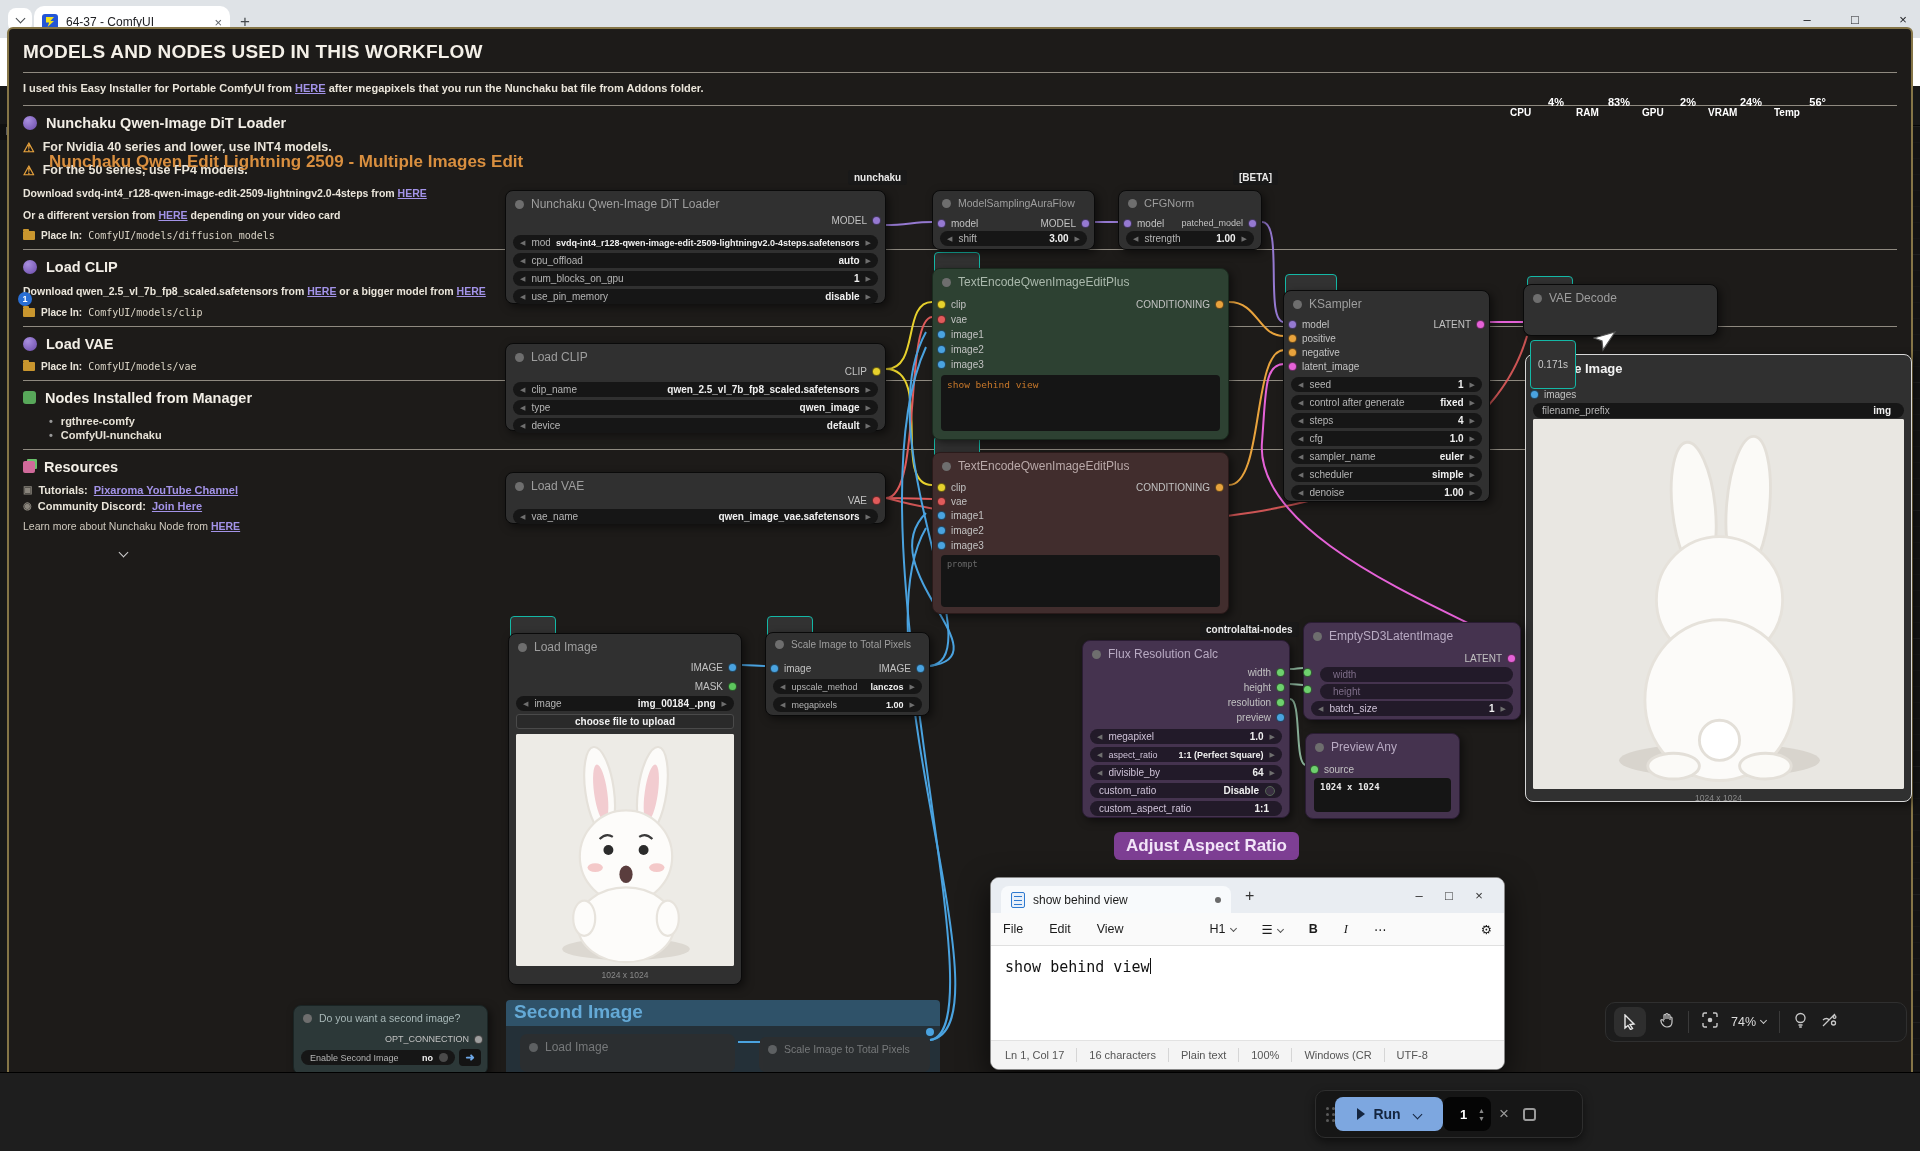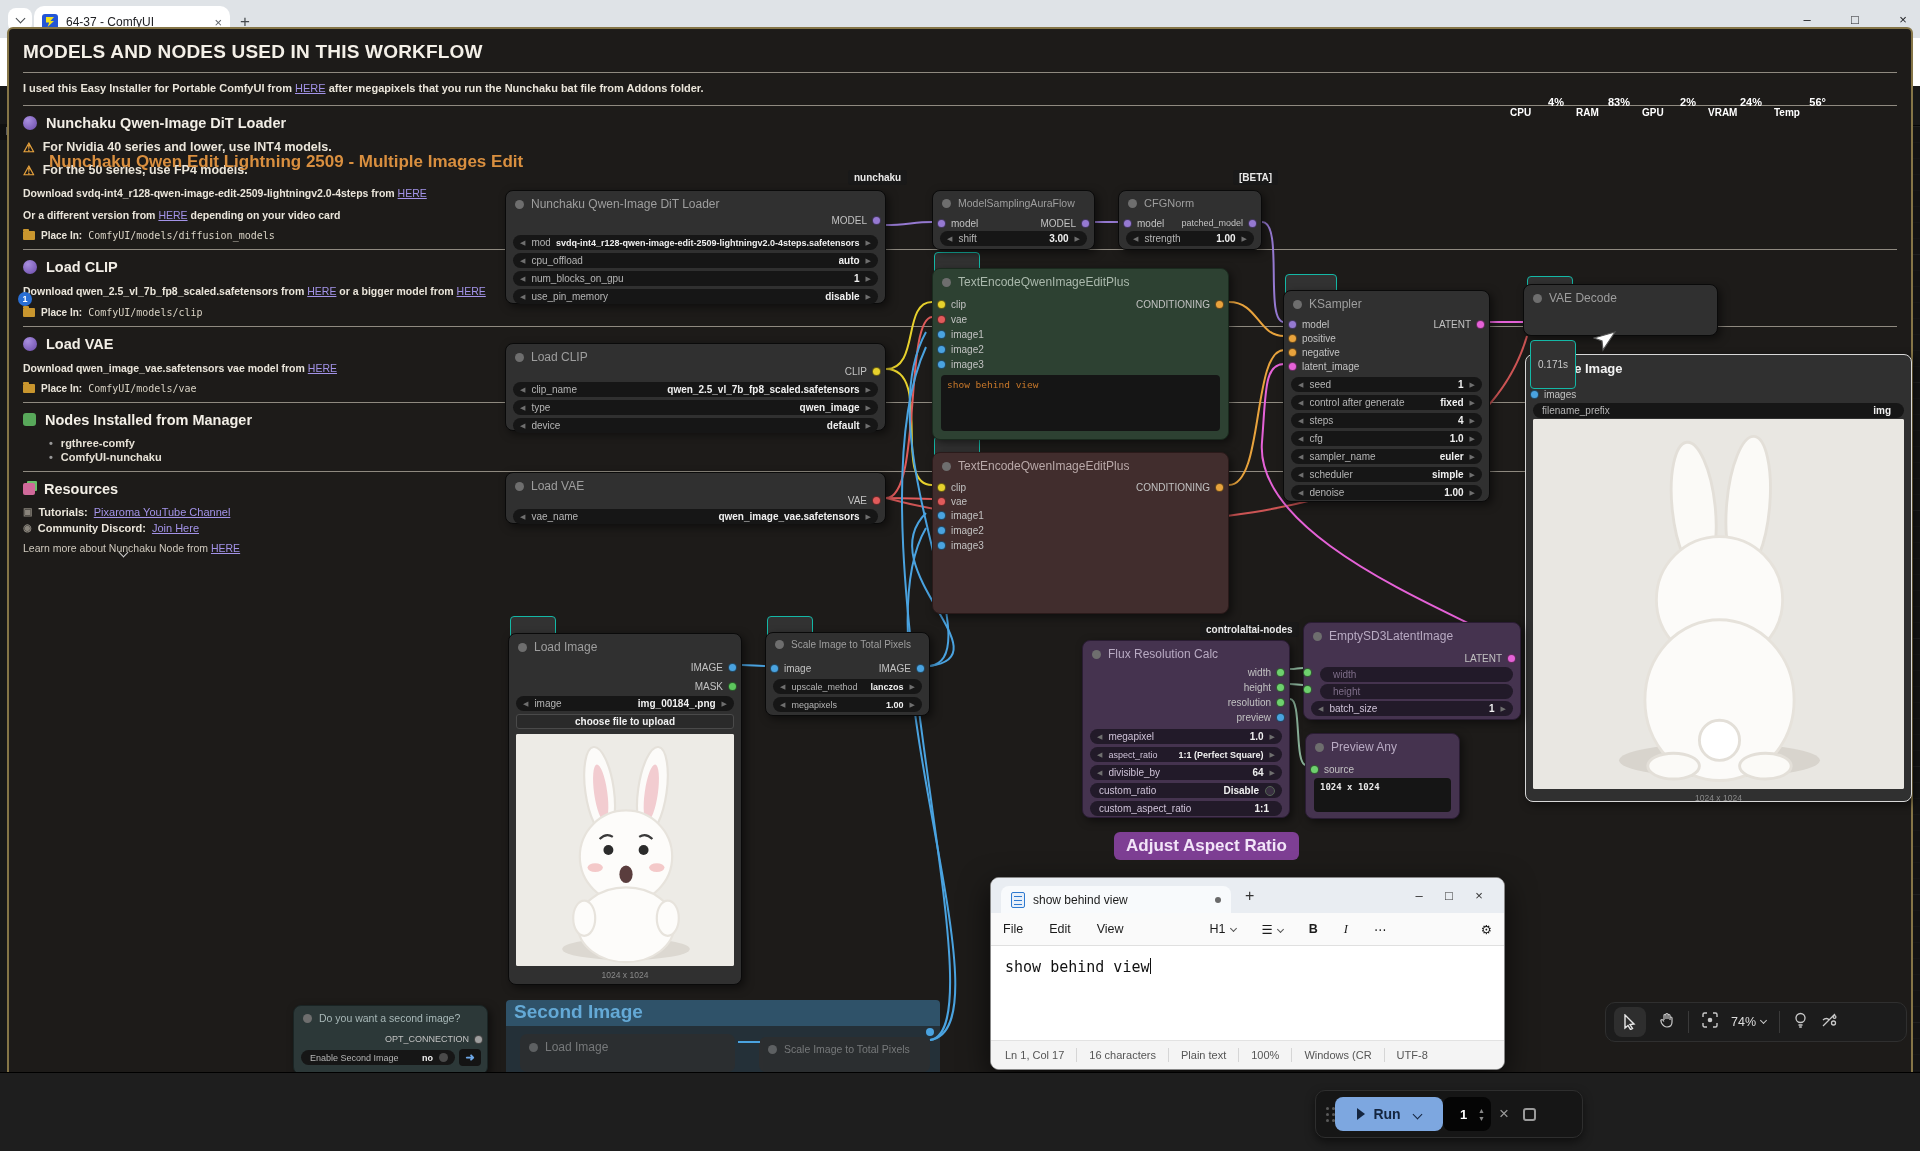--- a/index.html
+++ b/index.html
@@ -105,21 +105,21 @@
   #notehead { display:flex; align-items:center; gap:7px; padding:6px 10px; color:#cfc8bb; font-size:12px;}
   #notebody { position:absolute; left:7px; right:7px; top:27px; bottom:7px; background:#1d1b19;
     border:2px solid #857547; border-radius:6px; padding:12px 14px; color:#eae5da; overflow:hidden;}
   #notebody h1 { font-size:19px; letter-spacing:.2px; color:#f4f0e8; margin-bottom:9px; }
   .nhr { border:none; border-top:1px solid #8f8a80; margin:8px 0; }
   .np { font-size:11px; font-weight:bold; line-height:1.45; margin:7px 0; }
   .nsec { display:flex; align-items:center; gap:9px; font-size:14.5px; font-weight:bold; color:#f2eee6; margin:9px 0;}
   .nwarn { display:flex; align-items:center; gap:8px; font-size:12.5px; font-weight:bold; margin:8px 0;}
   .warnic { color:#e8a33d; font-size:13px; }
   .pball { width:14px; height:14px; border-radius:50%; background:radial-gradient(circle at 35% 30%, #a98fe0, #6a4aa8); flex:0 0 14px;}
-  .nlink { color:#a393e8; text-decoration:underline; font-weight:normal; }
+  .nlink { color:#a393e8; text-decoration:underline; font-weight:bold; }
   .nplace { display:flex; align-items:center; gap:6px; font-size:10px; margin:7px 0; }
   .folder { width:12px; height:9px; background:#c9962e; border-radius:1px; position:relative; flex:0 0 12px;}
   .folder::before { content:""; position:absolute; left:0; top:-2px; width:6px; height:2px; background:#c9962e; border-radius:1px 1px 0 0;}
   .npath { font-family:"DejaVu Sans Mono", monospace; color:#d8d2c4; font-size:10px; }
   .puzgreen { width:13px; height:13px; background:#58a85a; border-radius:3px; flex:0 0 13px;}
   .resic { width:12px; height:12px; background:#d06a9a; border-radius:2px; box-shadow:3px -3px 0 -1px #6ac06a; flex:0 0 12px;}
   .nli { font-size:11px; font-weight:bold; margin:2px 0 2px 26px; color:#e6e1d6;}
   .nli::before { content:"•"; color:#999; margin-right:8px; }
   .nres { display:flex; align-items:center; gap:6px; font-size:11px; font-weight:bold; margin:4px 0;}
   .resglyph { color:#8a857c; font-size:10px; }
@@ -476,21 +476,20 @@
     <div class="nplace">
         <span class="folder"></span>
         <b>Place In:</b>
         <span class="npath">ComfyUI/models/clip</span>
       </div>
     <hr class="nhr">
     <div class="nsec">
         <span class="pball"></span>
         <span>Load VAE</span>
       </div>
-    <div class="np" style="font-size:10.5px"><span>Download </span><b>qwen_image_vae.safetensors</b><span> vae model from </span><span class="nlink">HERE</span></div>
     <div class="nplace">
         <span class="folder"></span>
         <b>Place In:</b>
         <span class="npath">ComfyUI/models/vae</span>
       </div>
     <hr class="nhr">
     <div class="nsec">
         <span class="puzgreen"></span>
         <span>Nodes Installed from Manager</span>
       </div>
@@ -699,20 +698,21 @@
       <span>image2</span>
     </div>
   <div class="slot in" style="top:87px">
       <span class="sdot c-image"></span>
       <span>image3</span>
     </div>
   <div class="slot out" style="top:29px">
       <span class="sdot c-cond"></span>
       <span>CONDITIONING</span>
     </div>
+  <div class="ta" style="top:102px;height:52px;color:#6a6a6a;font-size:8.5px">prompt</div>
 </div>
 
 <div class="tbadge" style="left:1285px;top:274px">20.443s</div>
 <div class="node" style="left:1283px;top:290px;width:207px;height:212px">
   <div class="ntitle">
       <span class="cdot"></span>
       <span>KSampler</span>
     </div>
   <div class="slot in" style="top:28px">
       <span class="sdot c-model"></span>

